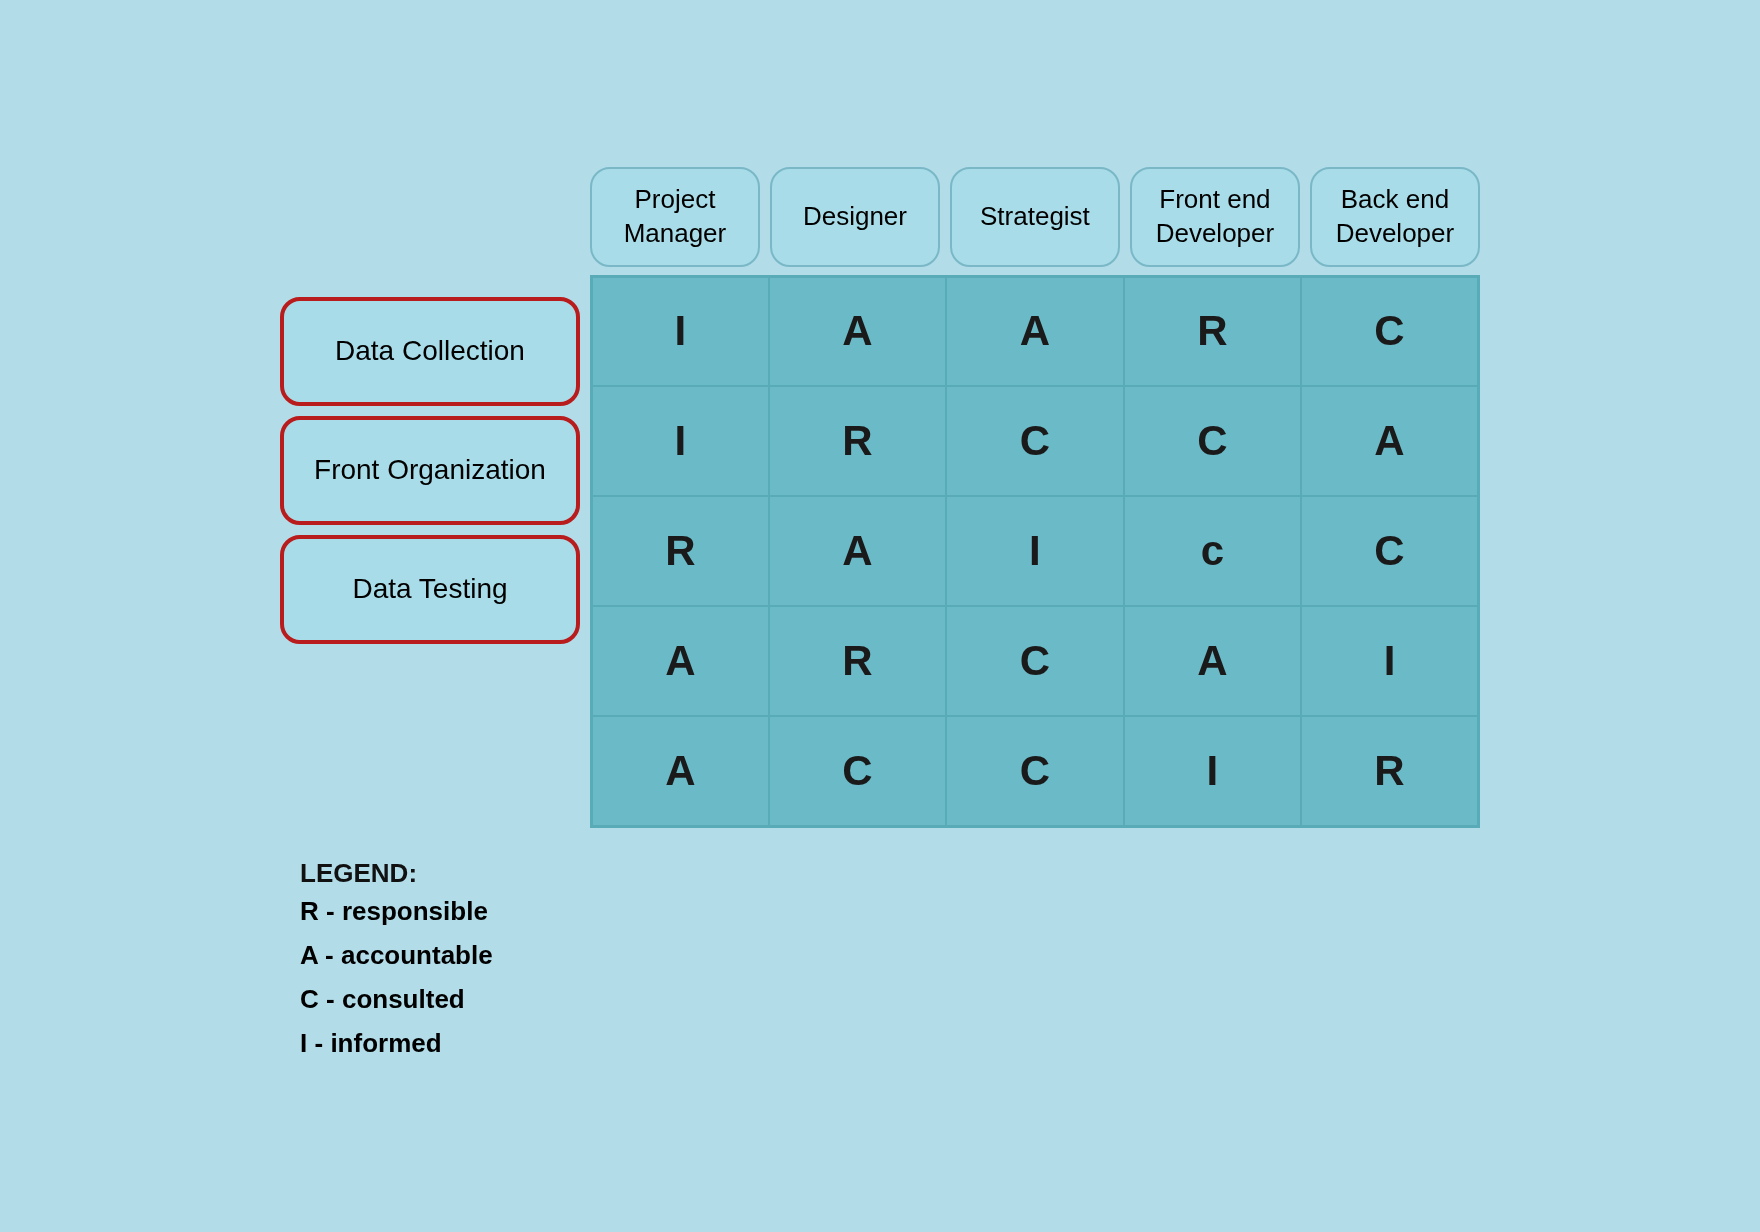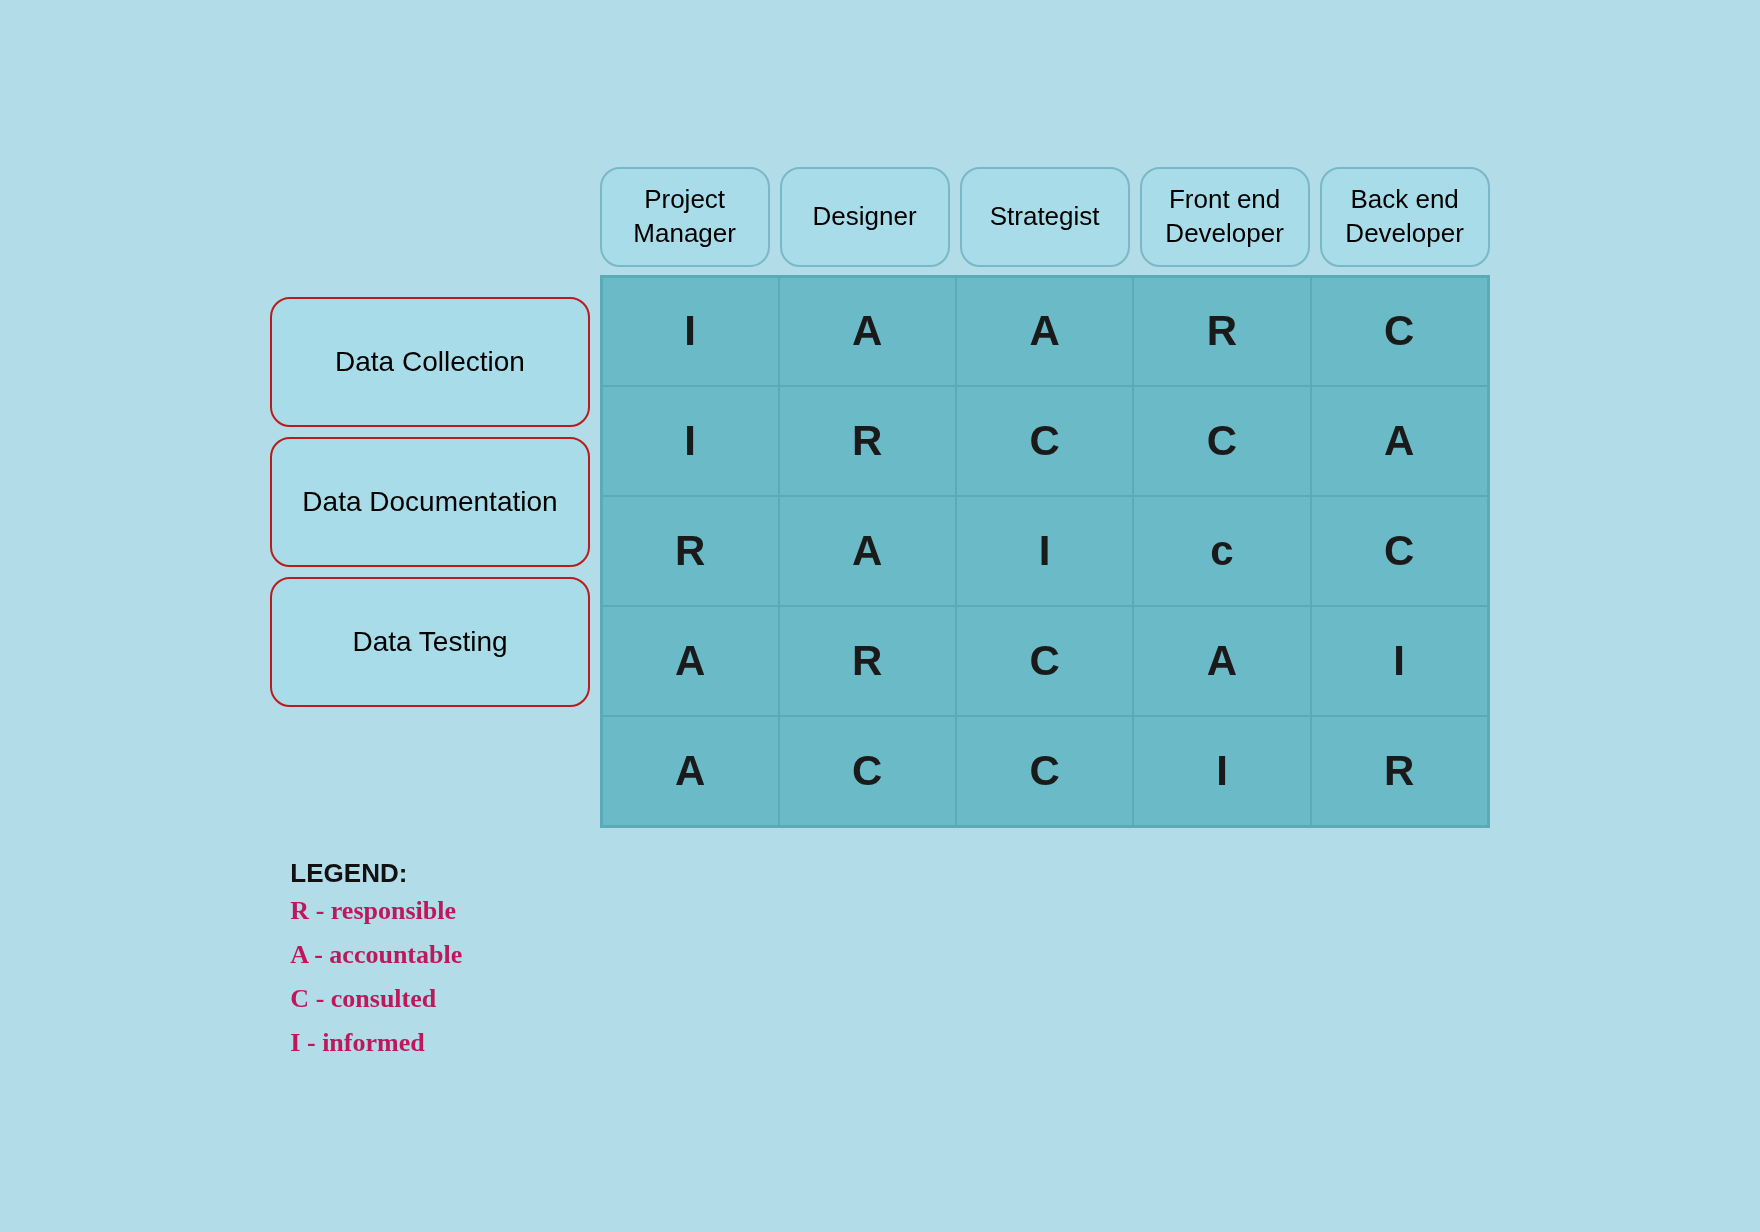--- a/index.html
+++ b/index.html
@@ -36,27 +36,27 @@
       display: flex;
       flex-direction: column;
       gap: 0;
       margin-right: 10px;
       padding-top: 130px;
     }
 
     .row-label {
       background-color: #a8dce8;
       border-radius: 20px;
-      border: 2px solid #b91c1c;
+      border: 4px solid #b91c1c;
       padding: 18px 30px;
       font-size: 28px;
       font-weight: 500;
       text-align: center;
       min-width: 280px;
-      height: 130px;
+      height: 109px;
       display: flex;
       align-items: center;
       justify-content: center;
       margin-bottom: 10px;
     }
 
     .table-section {
       display: flex;
       flex-direction: column;
     }
@@ -116,34 +116,34 @@
     .legend-title {
       font-size: 26px;
       font-weight: 900;
       color: #111;
       font-family: 'Arial Black', 'Arial', sans-serif;
     }
 
     .legend-item {
       font-size: 26px;
       font-weight: 900;
-      color: #be185d;
+      color: #000000;
       line-height: 1.7;
-      font-family: Liberation Serif, serif;
+      font-family: Liberation Sans, sans-serif;
     }
   </style>
 </head>
 <body>
 
 <div class="main-container">
   <div class="content-area">
 
     <div class="row-labels">
     <div class="row-label">Data Collection</div>
-        <div class="row-label">Data Documentation</div>
+        <div class="row-label">Front Organization</div>
         <div class="row-label">Data Testing</div>
       </div>
 
     <div class="table-section">
 
       <div class="column-headers">
       <div class="col-header">Project
 Manager</div>
           <div class="col-header">Designer</div>
           <div class="col-header">Strategist</div>

